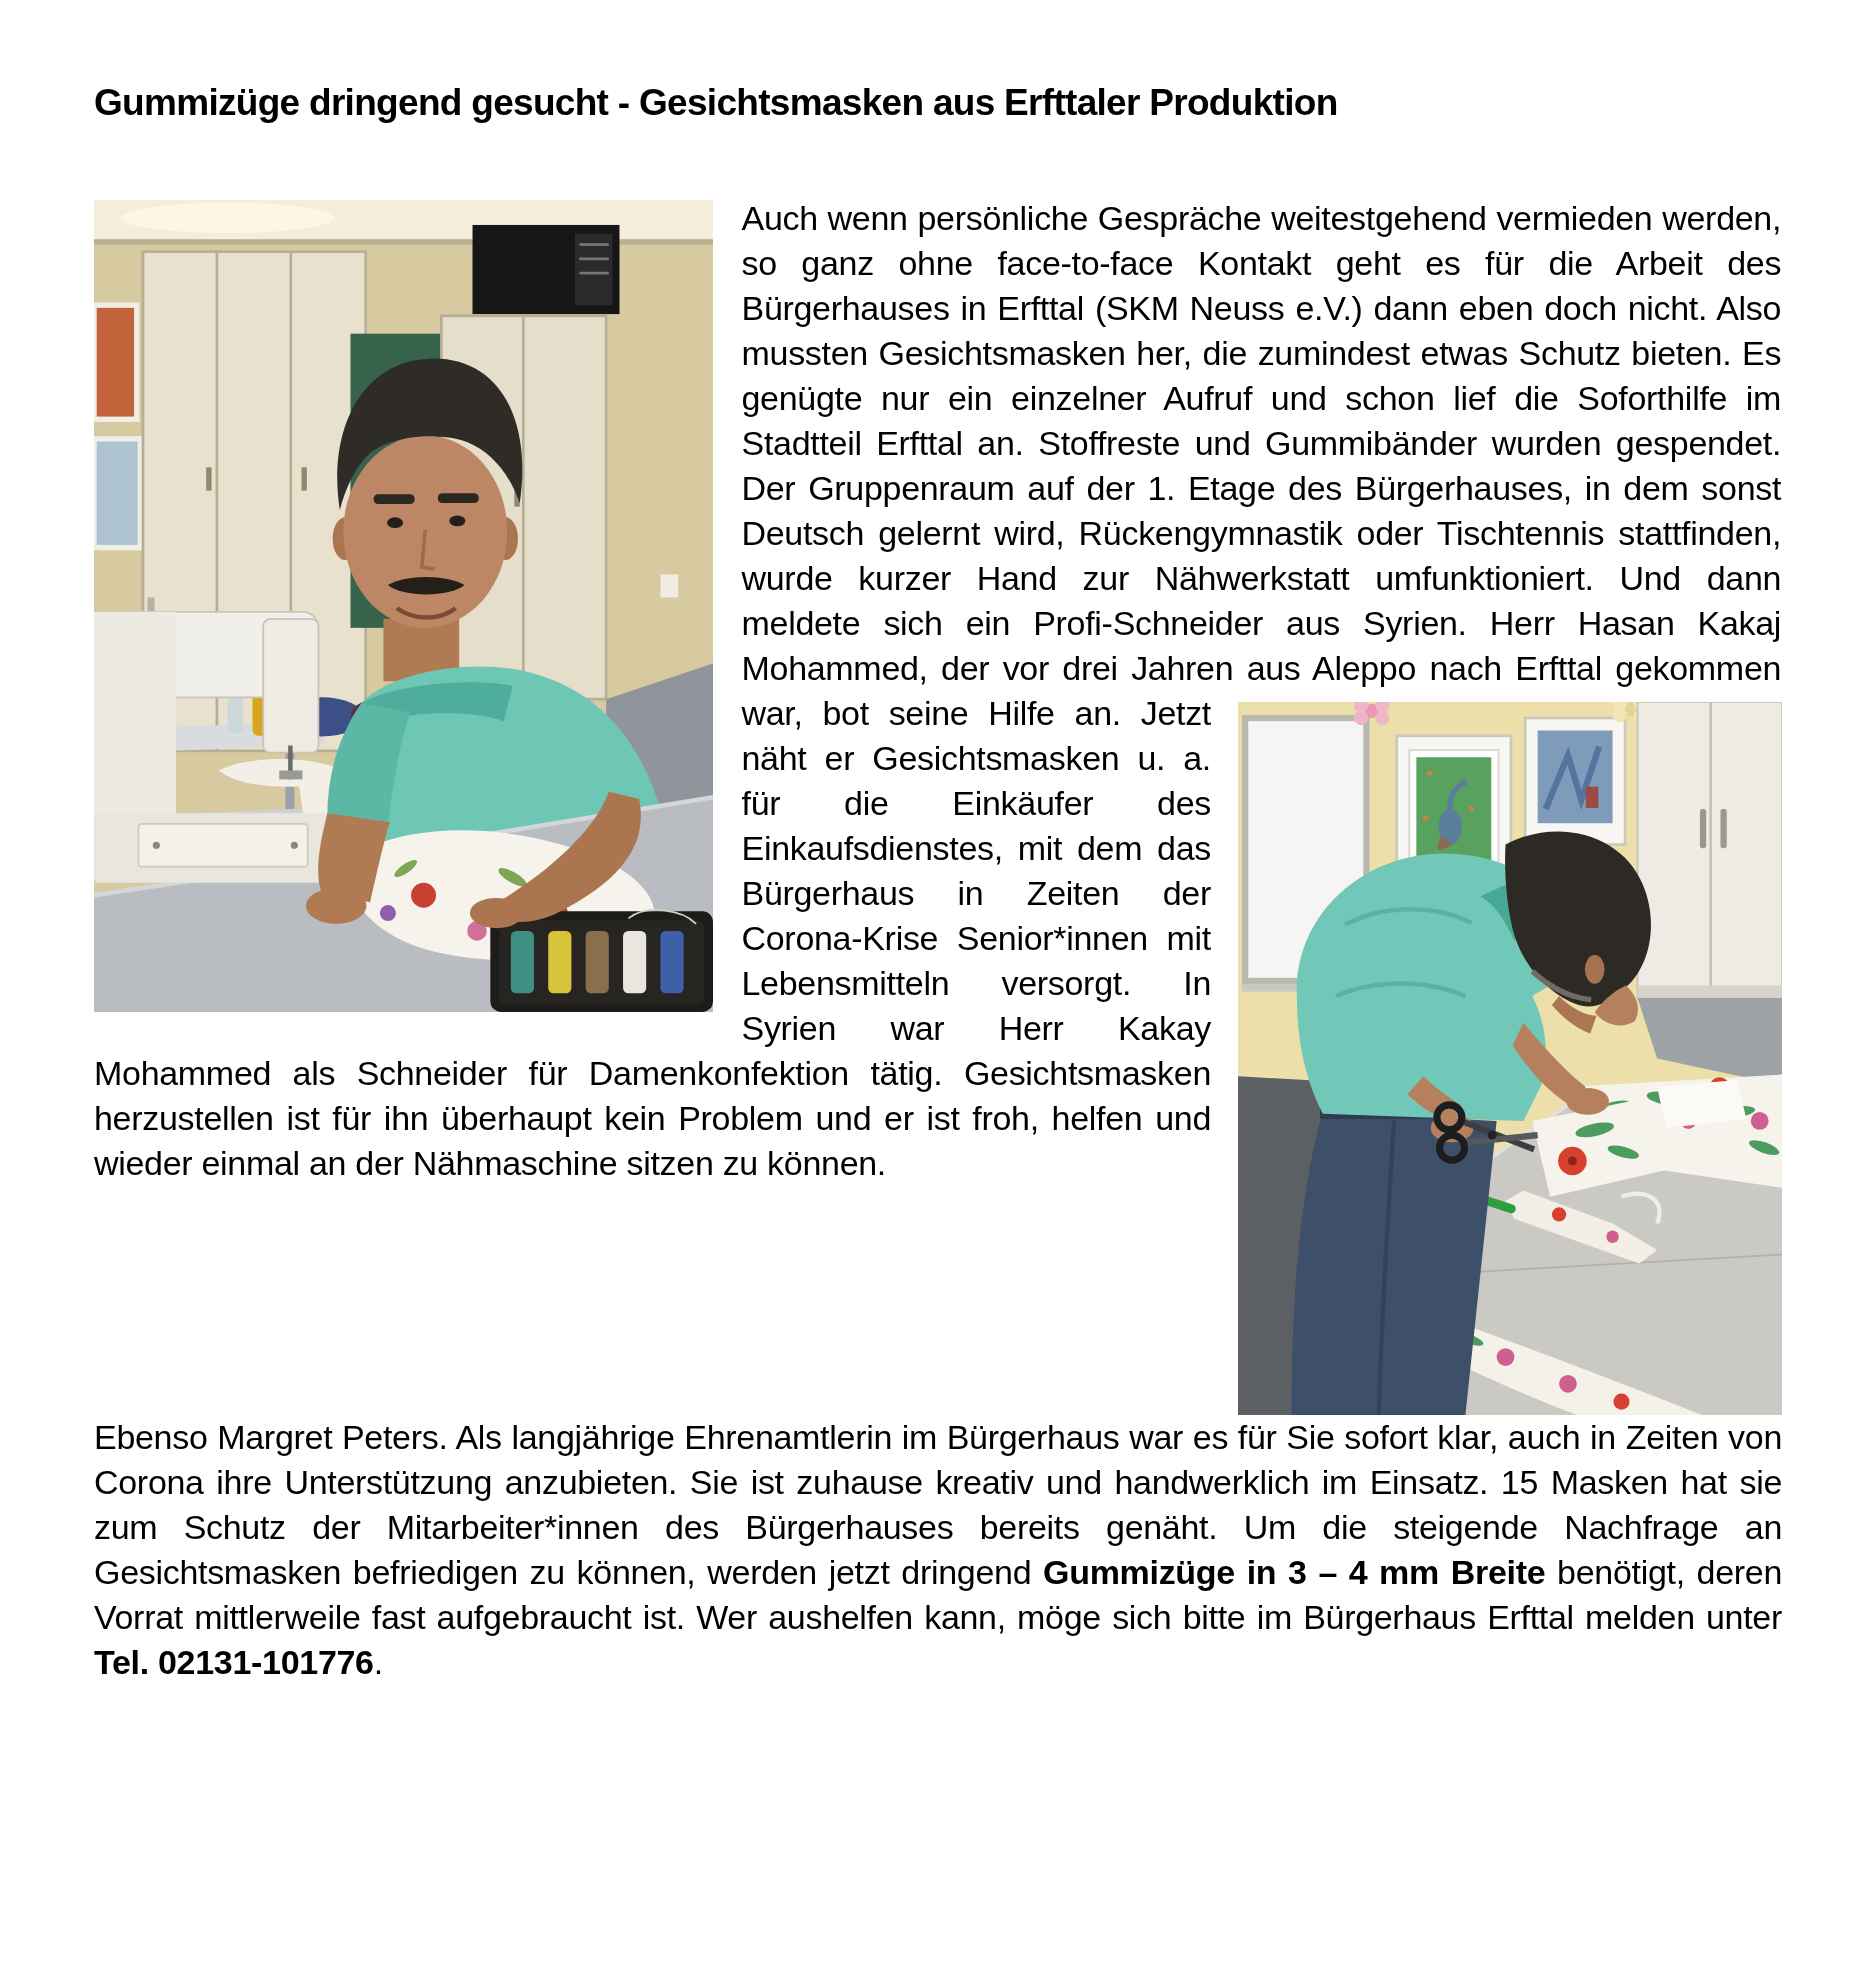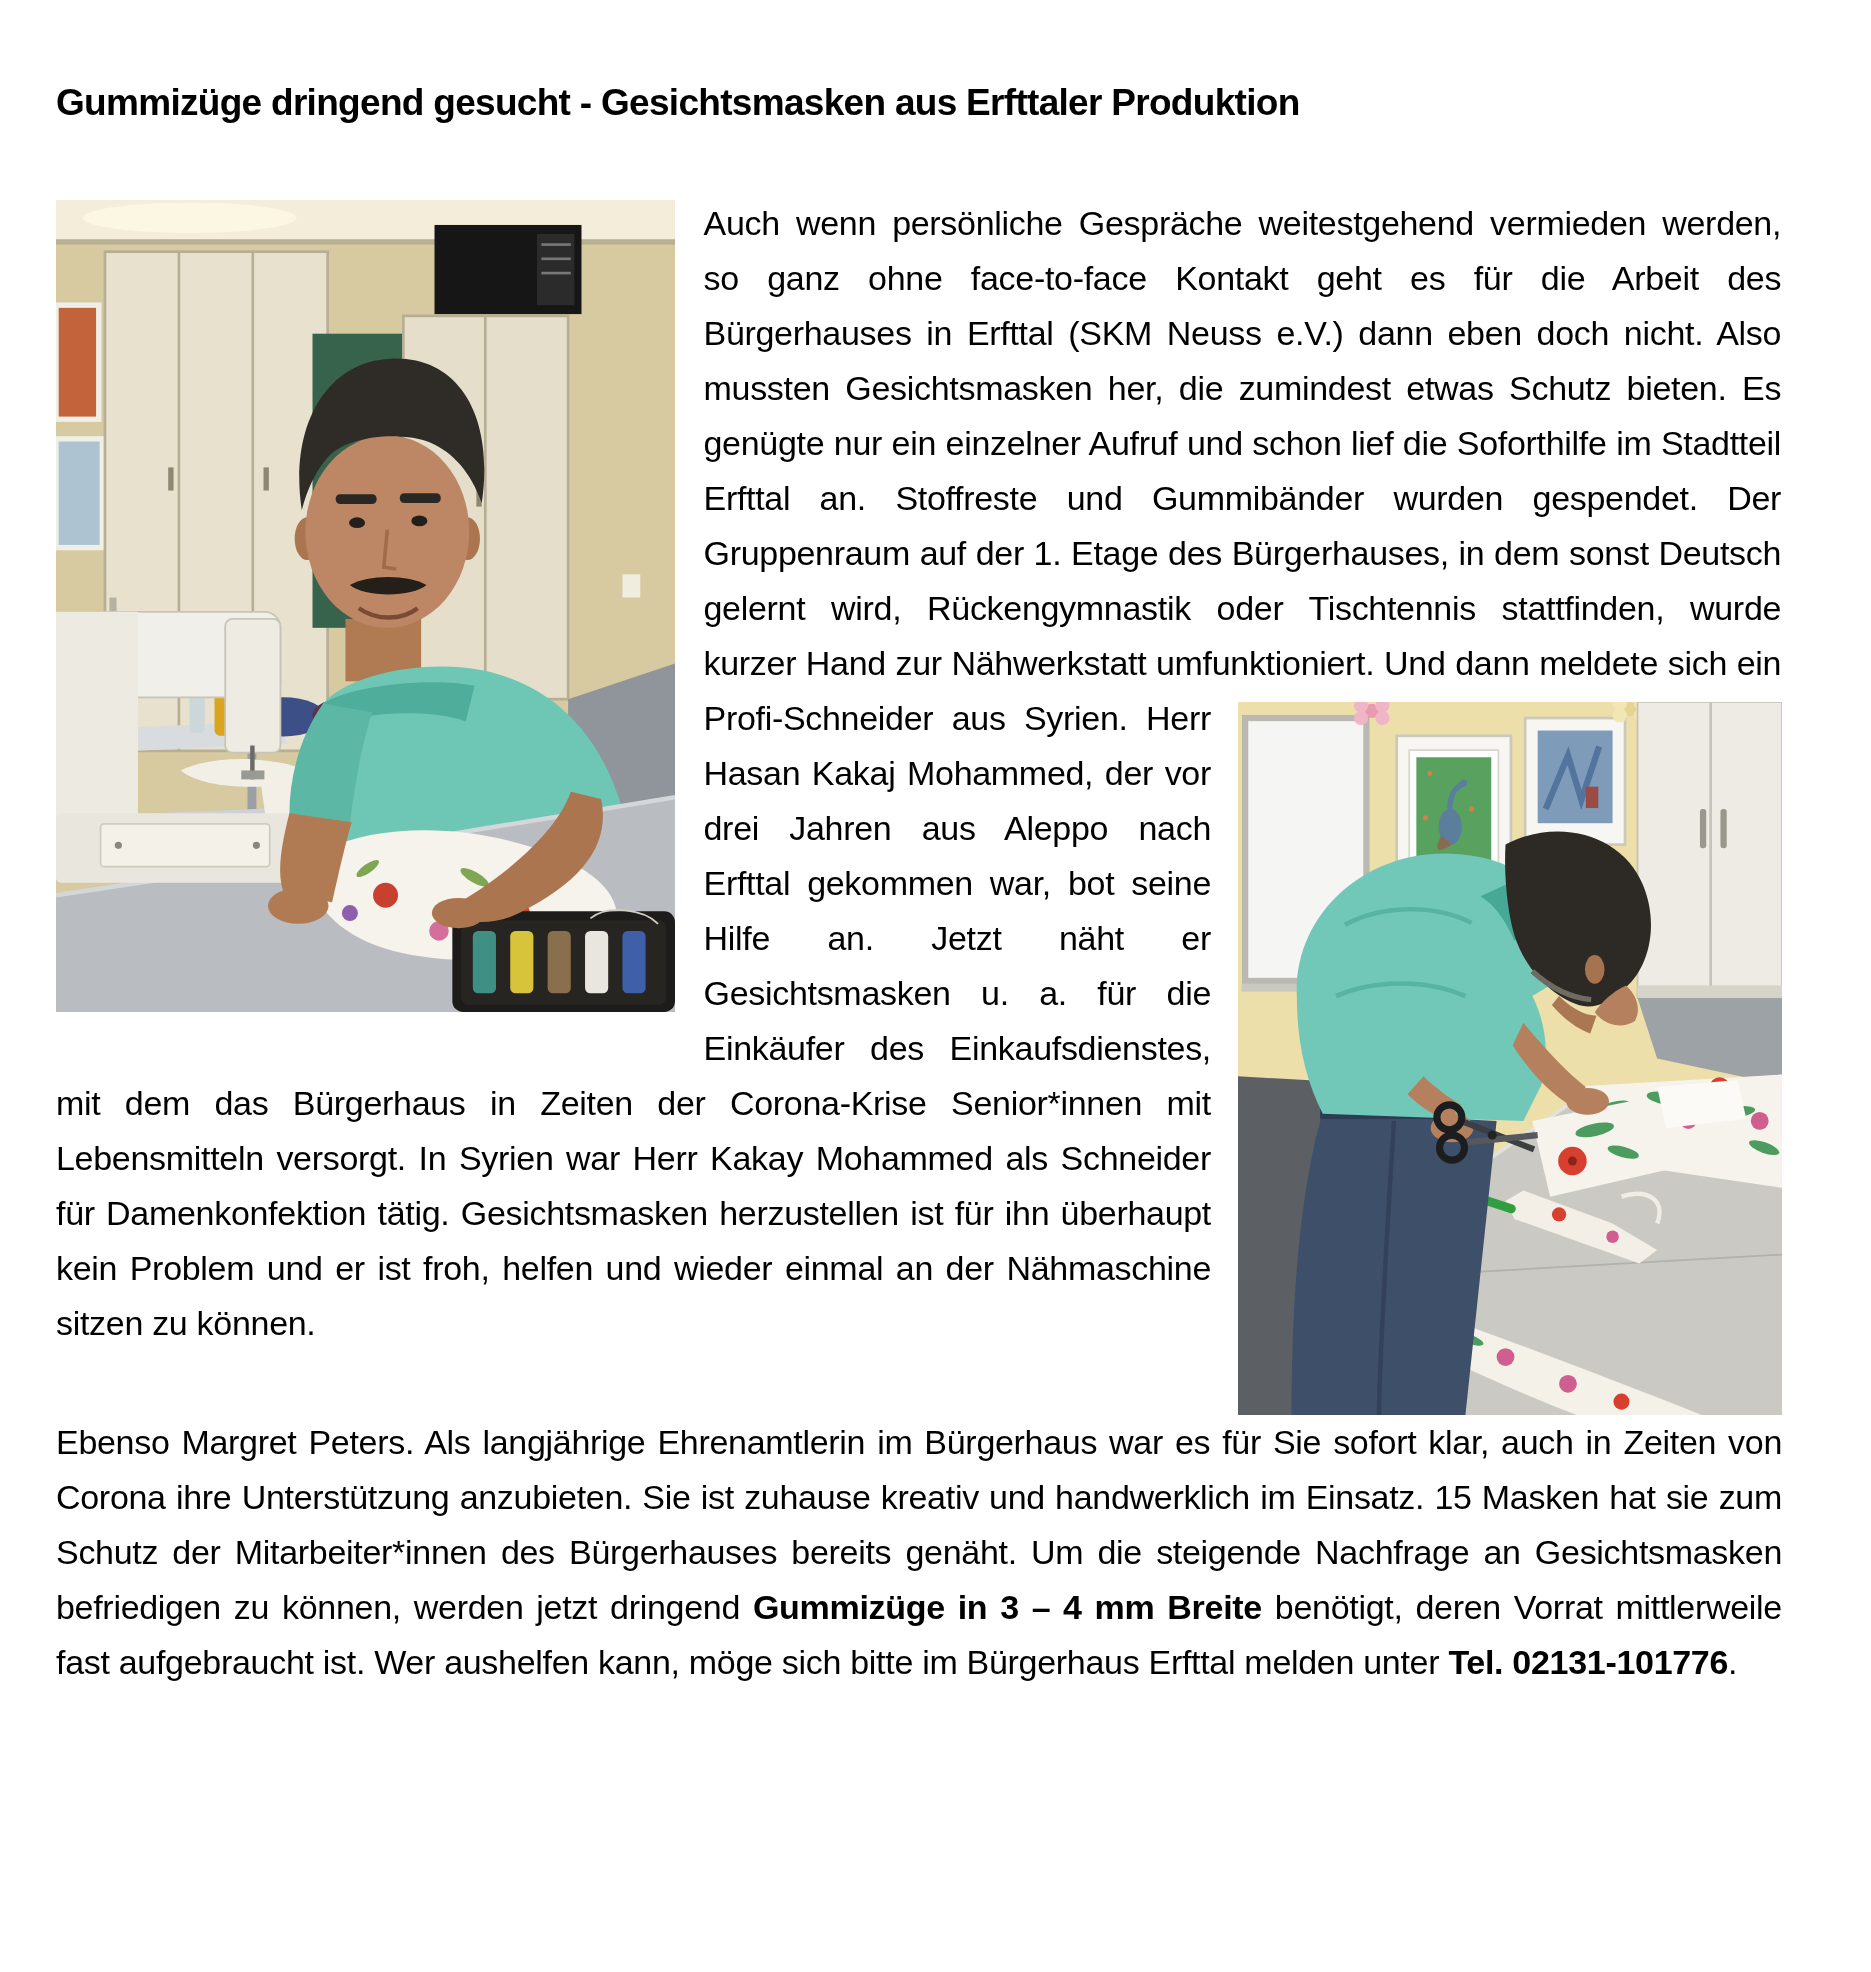--- a/index.html
+++ b/index.html
@@ -2,35 +2,35 @@
 <html lang="de" style="font-size:14.3px"><head>
 <meta charset="utf-8">
 <style>
   html, body { margin: 0; padding: 0; background: #ffffff; }
   .page {
     position: relative;
     width: 1871px;
     height: 1973px;
     background: #ffffff;
     box-sizing: border-box;
-    padding: 80px 89px 0 56px;
+    padding: 80px 89px 0 94px;
     font-family: "Liberation Sans", sans-serif;
     color: #000000;
   }
   h1.title {
     margin: 0 0 71px 0;
     font-size: 37px;
     line-height: 45px;
     font-weight: 700;
     letter-spacing: -0.7px;
     white-space: nowrap;
   }
   .flow, .para {
     font-size: 34px;
-    line-height: 55px;
+    line-height: 45px;
     text-align: justify;
     letter-spacing: -0.3px;
   }
   figure { margin: 0; padding: 0; }
   .photo-left {
     float: left;
     width: 619px; height: 812px;
     margin: 3.6px 28.5px 19.6px 0;
   }
   .float-spacer-right {

